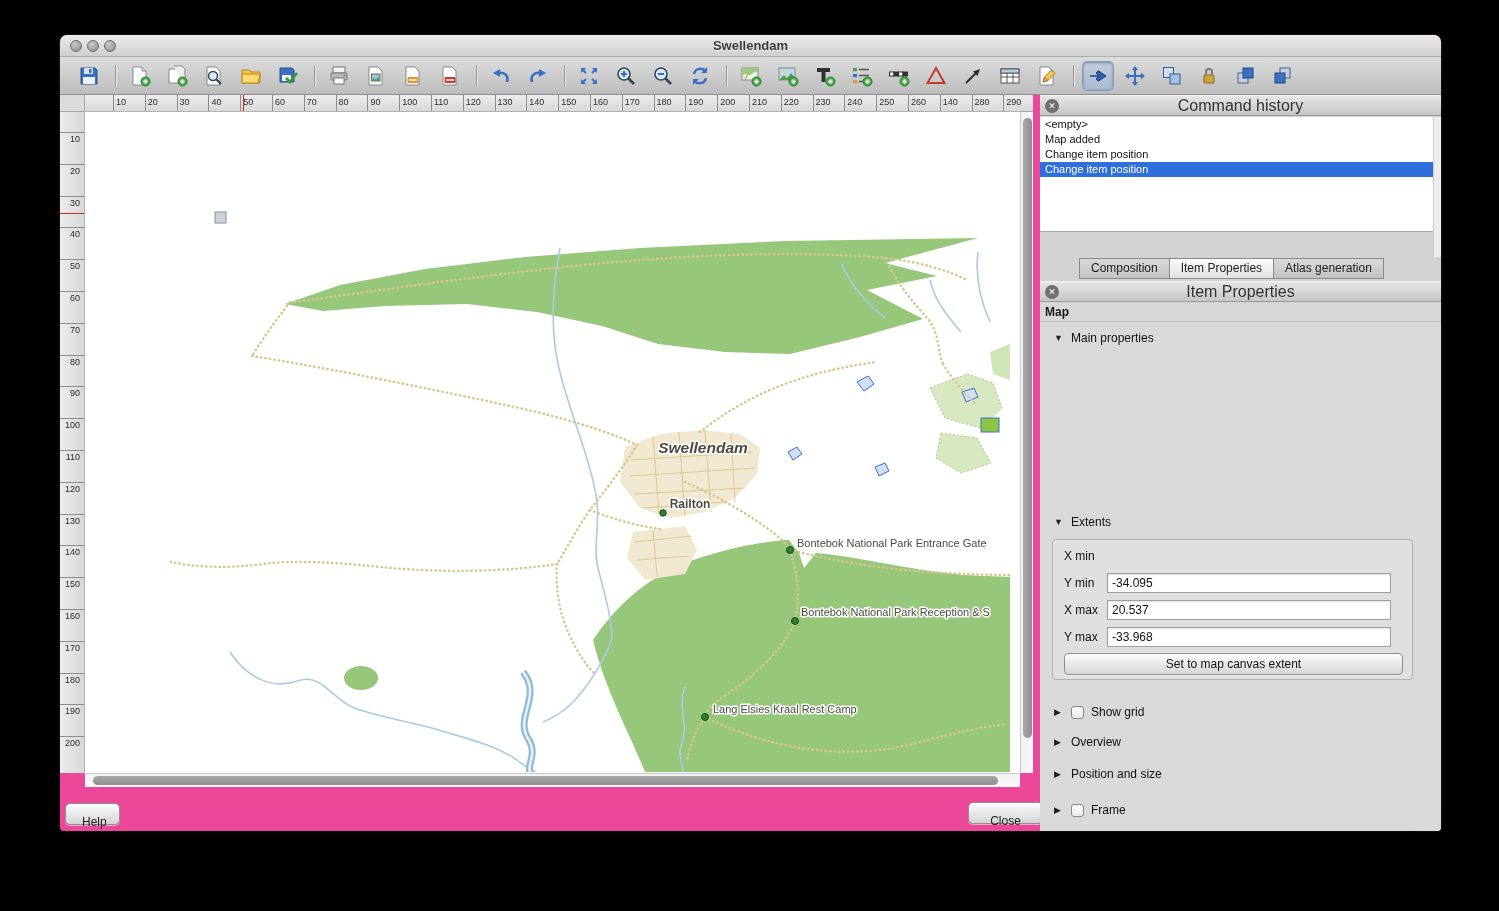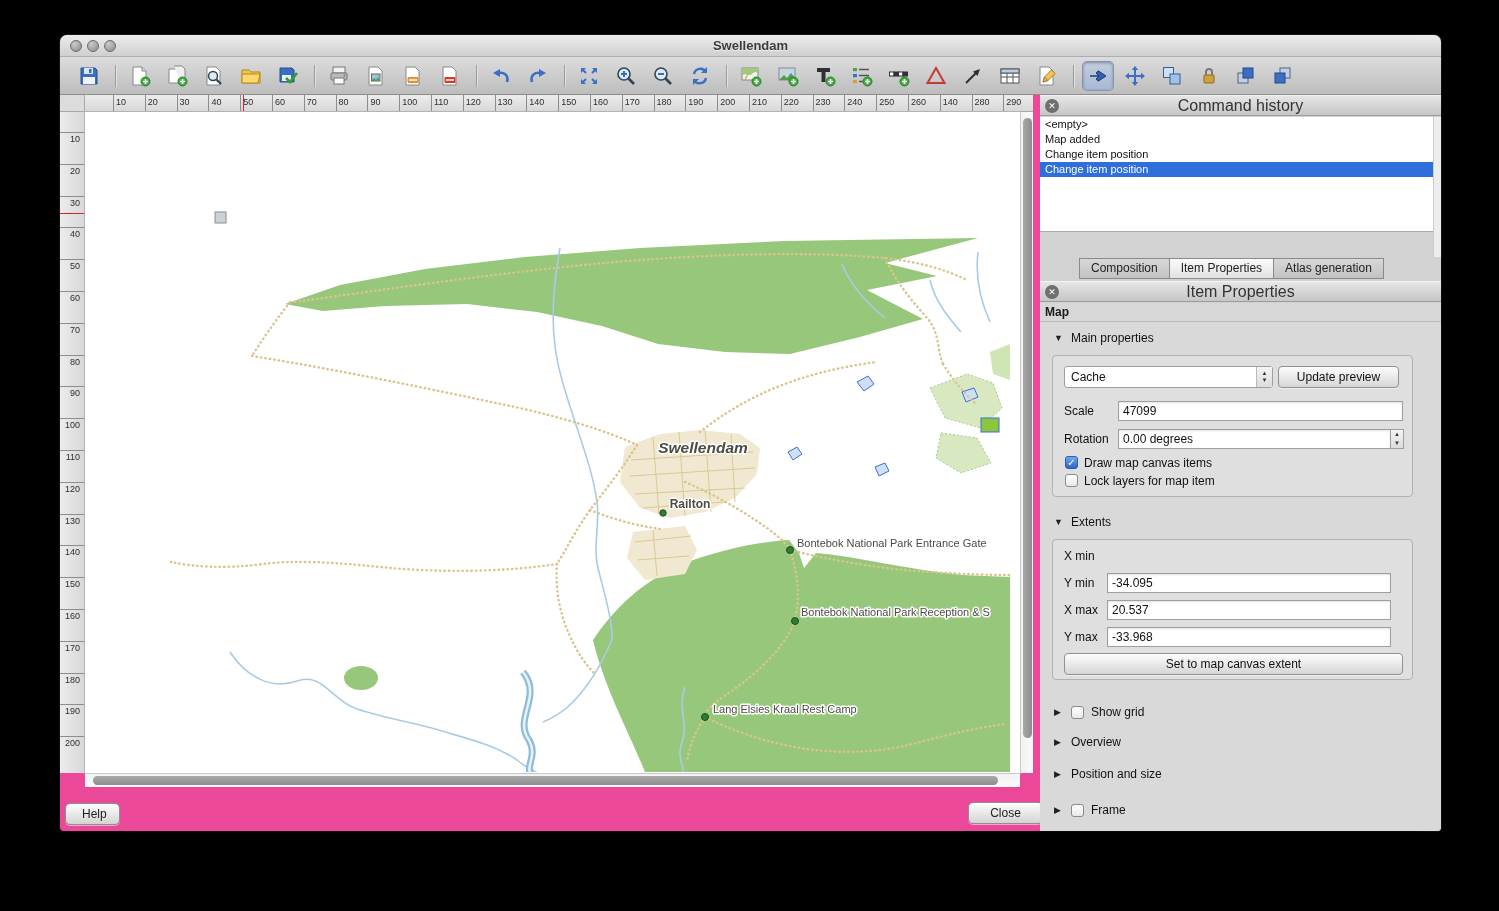--- a/index.html
+++ b/index.html
@@ -37,21 +37,21 @@
   
   .canvas { position:absolute; left:25px; top:17px; width:935px; height:661px; background:#fff; box-shadow:0 0 0 1px #b3b3b3; overflow:hidden; }
 
   
   .vscroll { position:absolute; left:960px; top:17px; width:13px; height:661px; background:linear-gradient(90deg,#f2f2f2,#fafafa); border-left:1px solid #c9c9c9; }
   .vthumb { position:absolute; left:2px; top:6px; width:9px; height:620px; border-radius:5px; background:linear-gradient(90deg,#a9a9a9,#8d8d8d); }
   .hscroll { position:absolute; left:25px; top:678px; width:935px; height:14px; background:linear-gradient(#f2f2f2,#fafafa); border-top:1px solid #c9c9c9; }
   .hthumb { position:absolute; top:2px; left:8px; width:905px; height:9px; border-radius:5px; background:linear-gradient(#a9a9a9,#8d8d8d); }
 
   
-  .mac-btn { position:absolute; height:22px; padding:0 16px; font-size:12px; color:#222; background:linear-gradient(#fdfdfd,#d4d4d4); border:1px solid #8f8f8f; border-radius:5px; line-height:20px; box-shadow:0 1px 0 rgba(255,255,255,.5); text-align:center; }
+  .mac-btn { position:absolute; height:22px; padding:8px 16px; font-size:12px; color:#222; background:linear-gradient(#fdfdfd,#d4d4d4); border:1px solid #8f8f8f; border-radius:5px; line-height:20px; box-shadow:0 1px 0 rgba(255,255,255,.5); text-align:center; }
   .help-btn { left:5px; top:708px; width:55px; }
   .close-btn { left:908px; top:707px; width:75px; }
 
   
   .panel-hdr { position:absolute; left:0; right:0; height:21px; background:linear-gradient(#e6e6e6,#c6c6c6); border-top:1px solid #f2f2f2; border-bottom:1px solid #9c9c9c; }
   .panel-hdr .closer { position:absolute; left:5px; top:3px; width:14px; height:14px; border-radius:50%; background:#6f6f6f; color:#fff; font-size:9px; line-height:14px; text-align:center; }
   .panel-hdr .ptitle { position:absolute; left:0; right:0; top:0; line-height:20px; text-align:center; font-size:16px; color:#333; }
   .ch-hdr { top:0; }
   .ch-list { position:absolute; left:0; top:22px; right:1px; height:115px; background:#fff; border-bottom:1px solid #aaa; overflow:hidden; }
   .ch-row { height:15px; line-height:15px; font-size:11px; color:#111; padding-left:5px; }
@@ -520,36 +520,20 @@
       <div class="ptitle">Item Properties</div>
     </div>
     <div class="map-bar">Map</div>
 
     <div class="props">
 
       <div class="expander" style="top:9px;">
         <span class="tri">▼</span>
         <span>Main properties</span>
       </div>
-      <div class="groupbox" style="top:33px; height:142px;">
-        <div class="combo" style="left:11px; top:10px; width:209px;">
-          <span>Cache</span>
-          <span class="arr">▲<br>▼</span>
-        </div>
-        <div class="btn" style="left:225px; top:10px; width:121px;">Update preview</div>
-        <div class="lbl" style="left:11px; top:48px;">Scale</div>
-        <input class="field" style="left: 65px; top: 45px; width: 285px;" readonly="" value="47099">
-        <div class="lbl" style="left:11px; top:76px;">Rotation</div>
-        <input class="field" style="left: 65px; top: 73px; width: 273px;" readonly="" value="0.00 degrees">
-        <div class="spin" style="left:338px; top:73px;">▲<br>▼</div>
-        <div class="cb checked" style="left:12px; top:100px;"></div>
-        <div class="lbl" style="left:31px; top:100px;">Draw map canvas items</div>
-        <div class="cb" style="left:12px; top:118px;"></div>
-        <div class="lbl" style="left:31px; top:118px;">Lock layers for map item</div>
-      </div>
 
       <div class="expander" style="top:193px;">
         <span class="tri">▼</span>
         <span>Extents</span>
       </div>
       <div class="groupbox" style="top:217px; height:141px;">
         <div class="lbl" style="left:11px; top:9px;">X min</div>
         <div class="lbl" style="left:11px; top:36px;">Y min</div>
         <input class="field" style="left: 54px; top: 33px; width: 284px;" readonly="" value="-34.095">
         <div class="lbl" style="left:11px; top:63px;">X max</div>

